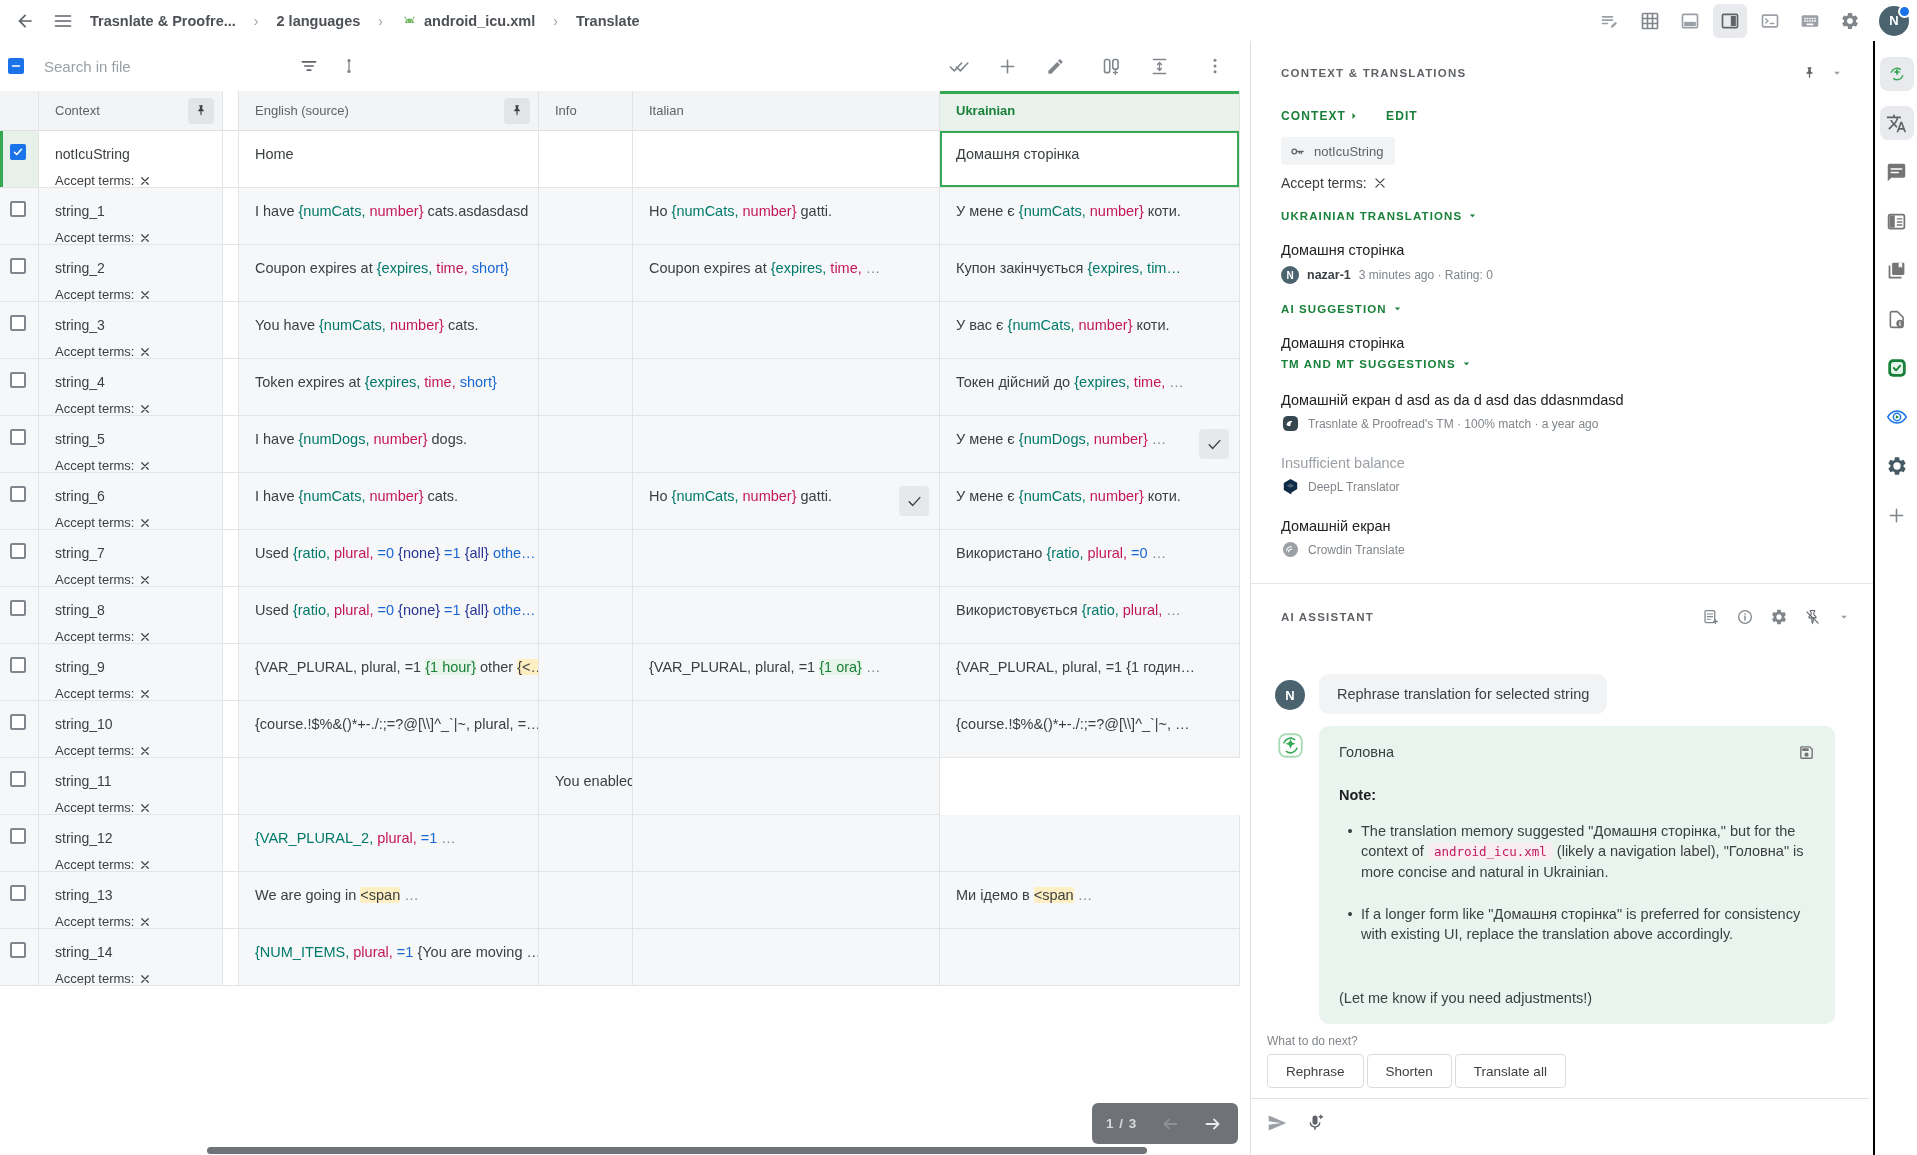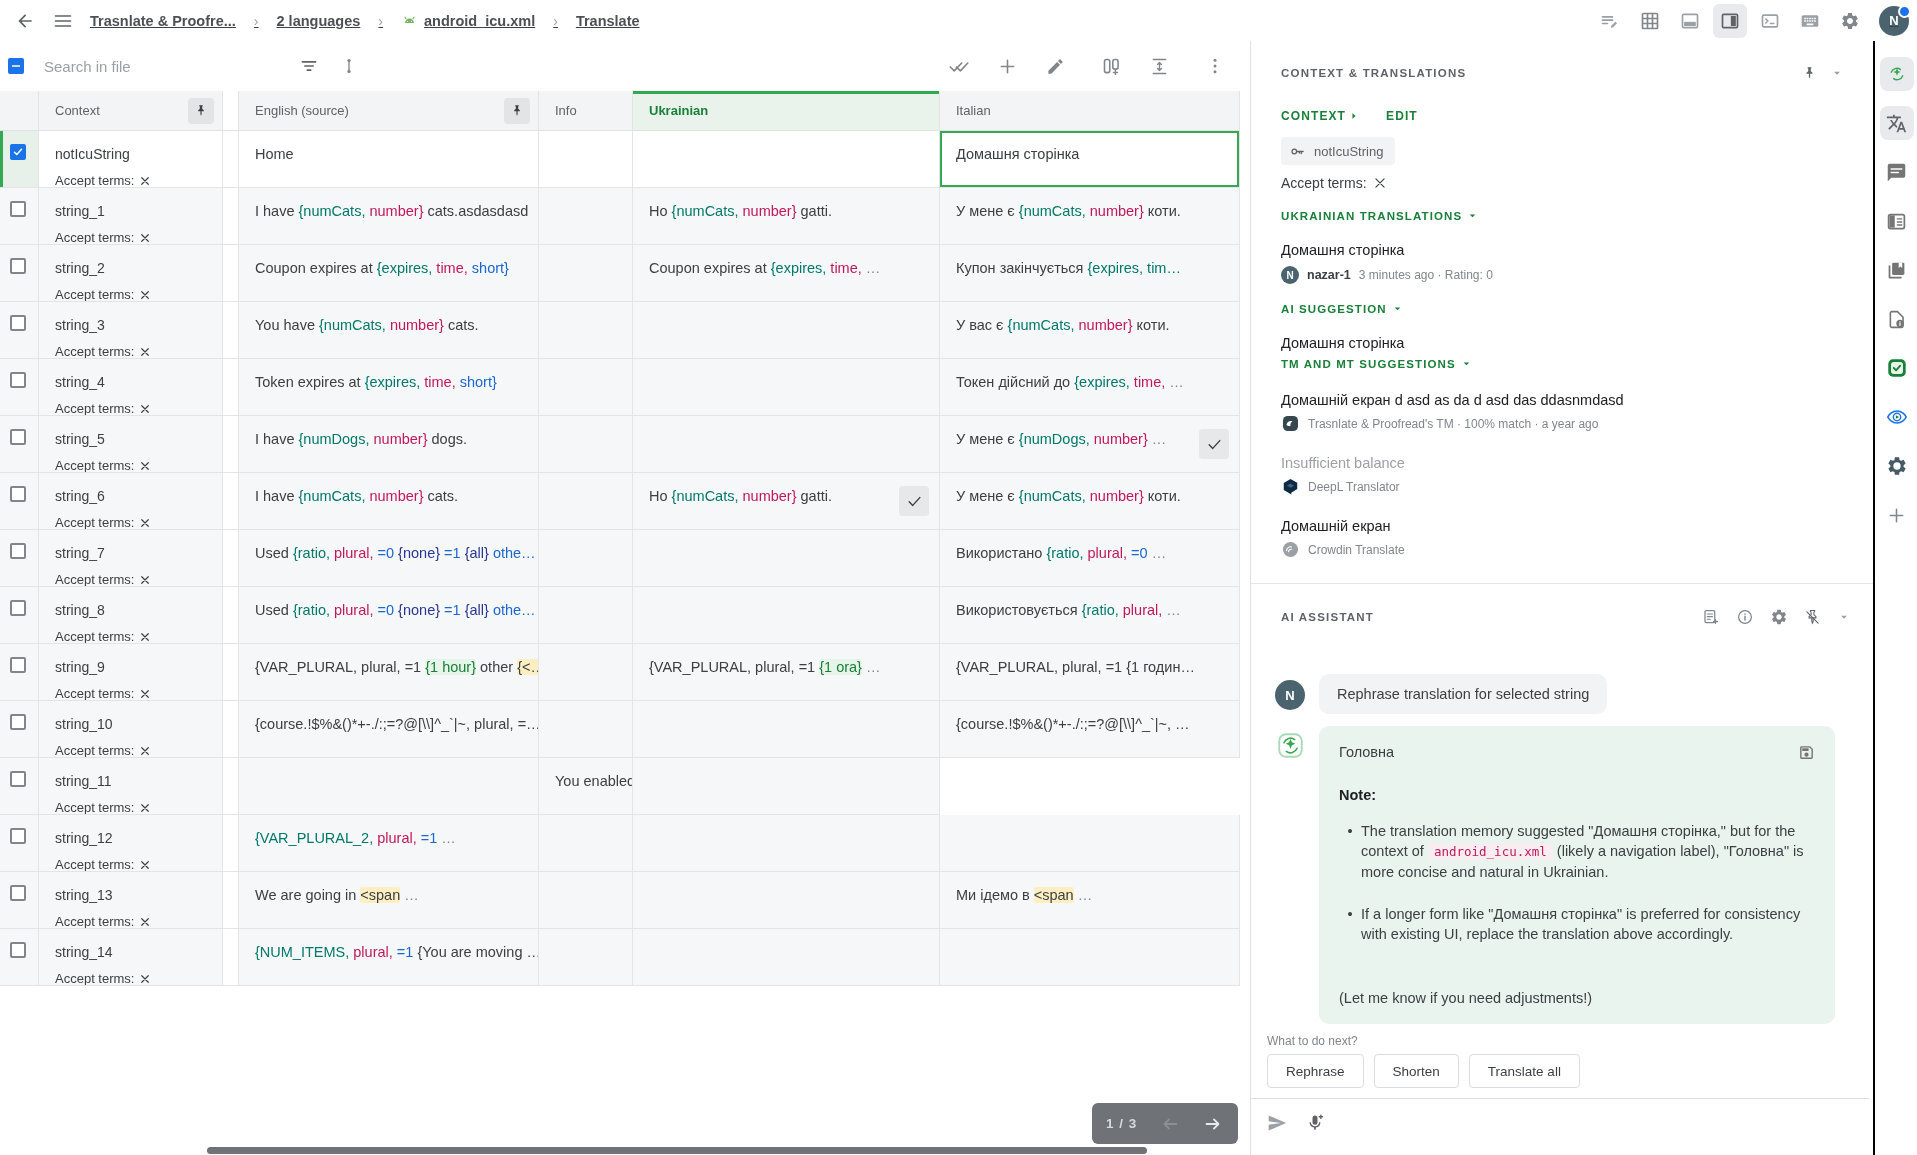--- a/index.html
+++ b/index.html
@@ -1,21 +1,21 @@
 <!DOCTYPE html>
 <html><head>
 <meta charset="utf-8">
 <style>
   html,body{margin:0;padding:0;background:#fff;}
   .app{position:relative;width:1917px;height:1155px;background:#fff;overflow:hidden;
        font-family:"Liberation Sans","DejaVu Sans",sans-serif;color:#3c4043;font-size:14px;}
   svg{display:block}
   
   .topbar{position:absolute;top:0;left:0;right:0;height:41px;display:flex;align-items:center;
-          justify-content:space-between;background:#fff;padding:0 8px;box-sizing:border-box;text-decoration:underline;}
+          justify-content:space-between;background:#fff;padding:0 8px;box-sizing:border-box;}
   .tb-left{display:flex;align-items:center;gap:4px;}
   .icon-btn{width:34px;height:34px;display:flex;align-items:center;justify-content:center;border-radius:6px;cursor:pointer;}
   .crumb{display:flex;align-items:center;gap:6px;font-size:14.5px;font-weight:700;color:#4d5156;margin:0 6px;}
   .crumb-sep{color:#9aa0a6;margin:0 8px;font-weight:400;}
   .tb-right{display:flex;align-items:center;gap:6px;}
   .icon-btn.active{background:#e8eaed;}
   .avatar{position:relative;width:30px;height:30px;border-radius:50%;background:#4b636e;color:#fff;
           display:flex;align-items:center;justify-content:center;font-size:13px;font-weight:700;margin-left:6px;}
   .avatar .dot{position:absolute;top:-1px;right:-2px;width:9px;height:9px;border-radius:50%;background:#1a73e8;border:2px solid #fff;}
   
@@ -99,21 +99,21 @@
   .ai-result-row{display:flex;align-items:flex-start;justify-content:space-between;font-size:14.5px;color:#3c4043;gap:8px;}
   .ai-note{margin-top:26px;font-weight:700;color:#202124;font-size:14.5px;}
   .ai-bullet{display:flex;margin-top:18px;font-size:14.5px;line-height:20px;color:#3c4043;}
   .ai-bullet + .ai-bullet{margin-top:22px;}
   .ai-bullet .b-dot{width:22px;flex:none;text-align:center;}
   .code-chip{font-family:"DejaVu Sans Mono","Liberation Mono",monospace;font-size:12.5px;color:#c2185b;
              background:#f8eef1;border-radius:4px;padding:1px 6px;}
   .ai-closing{margin-top:46px;font-size:14.5px;color:#3c4043;}
   .panel-footer{position:absolute;left:0;right:4px;bottom:0;height:127px;background:#fff;padding:6px 16px 0;box-sizing:border-box;}
   .next-label{font-size:12px;color:#80868b;}
-  .quick-actions{display:flex;gap:10px;margin-top:6px;}
+  .quick-actions{display:flex;gap:3px;margin-top:6px;}
   .qa-btn{height:34px;padding:0 18px;border:1px solid #dadce0;border-radius:4px;background:#fff;font-size:13.5px;
           color:#3c4043;font-family:"Liberation Sans",sans-serif;cursor:pointer;}
   .prompt-row{display:flex;align-items:center;margin:10px -16px 0;border-top:1px solid #e0e0e0;height:48px;padding:0 16px;}
   .prompt-input{flex:1;border:none;outline:none;font-size:15px;color:#202124;font-family:"Liberation Sans",sans-serif;}
   .prompt-input::placeholder{color:#9aa0a6;}
   .prompt-icons{display:flex;align-items:center;gap:18px;}
   
   .rail{position:absolute;top:41px;right:0;width:41px;bottom:0;background:#fff;display:flex;flex-direction:column;
         align-items:center;padding-top:16px;gap:15px;box-sizing:border-box;}
   .rail-item{width:34px;height:34px;border-radius:8px;display:flex;align-items:center;justify-content:center;cursor:pointer;}
@@ -282,25 +282,25 @@
         <span>English (source)</span>
         <span class="pin-btn">
           <svg viewBox="0 0 24 24" width="14" height="14" fill="#3c4043">
               <path d="M9 2h6v1.6l-1 .9v3.7l2.8 2.5v1.8H13v5.1L12 20l-1-2.4v-5.1H7.2v-1.8L10 8.2V4.5l-1-.9z"></path>
             </svg>
         </span>
       </div>
       <div class="h-cell">
           <span>Info</span>
         </div>
+      <div class="h-cell">
+          <span>Italian</span>
+        </div>
       <div class="h-cell uk">
           <span>Ukrainian</span>
-        </div>
-      <div class="h-cell">
-          <span>Italian</span>
         </div>
     </div>
 
     <div id="table-body">
         <div class="t-row sel">
           <div class="cell cb">
             <span class="checkbox on">
               <svg viewBox="0 0 24 24" width="12" height="12">
                 <path d="M5 12.5l4.5 4.5L19 6.5" fill="none" stroke="#fff" stroke-width="3.2" stroke-linecap="round" stroke-linejoin="round"></path>
               </svg>

